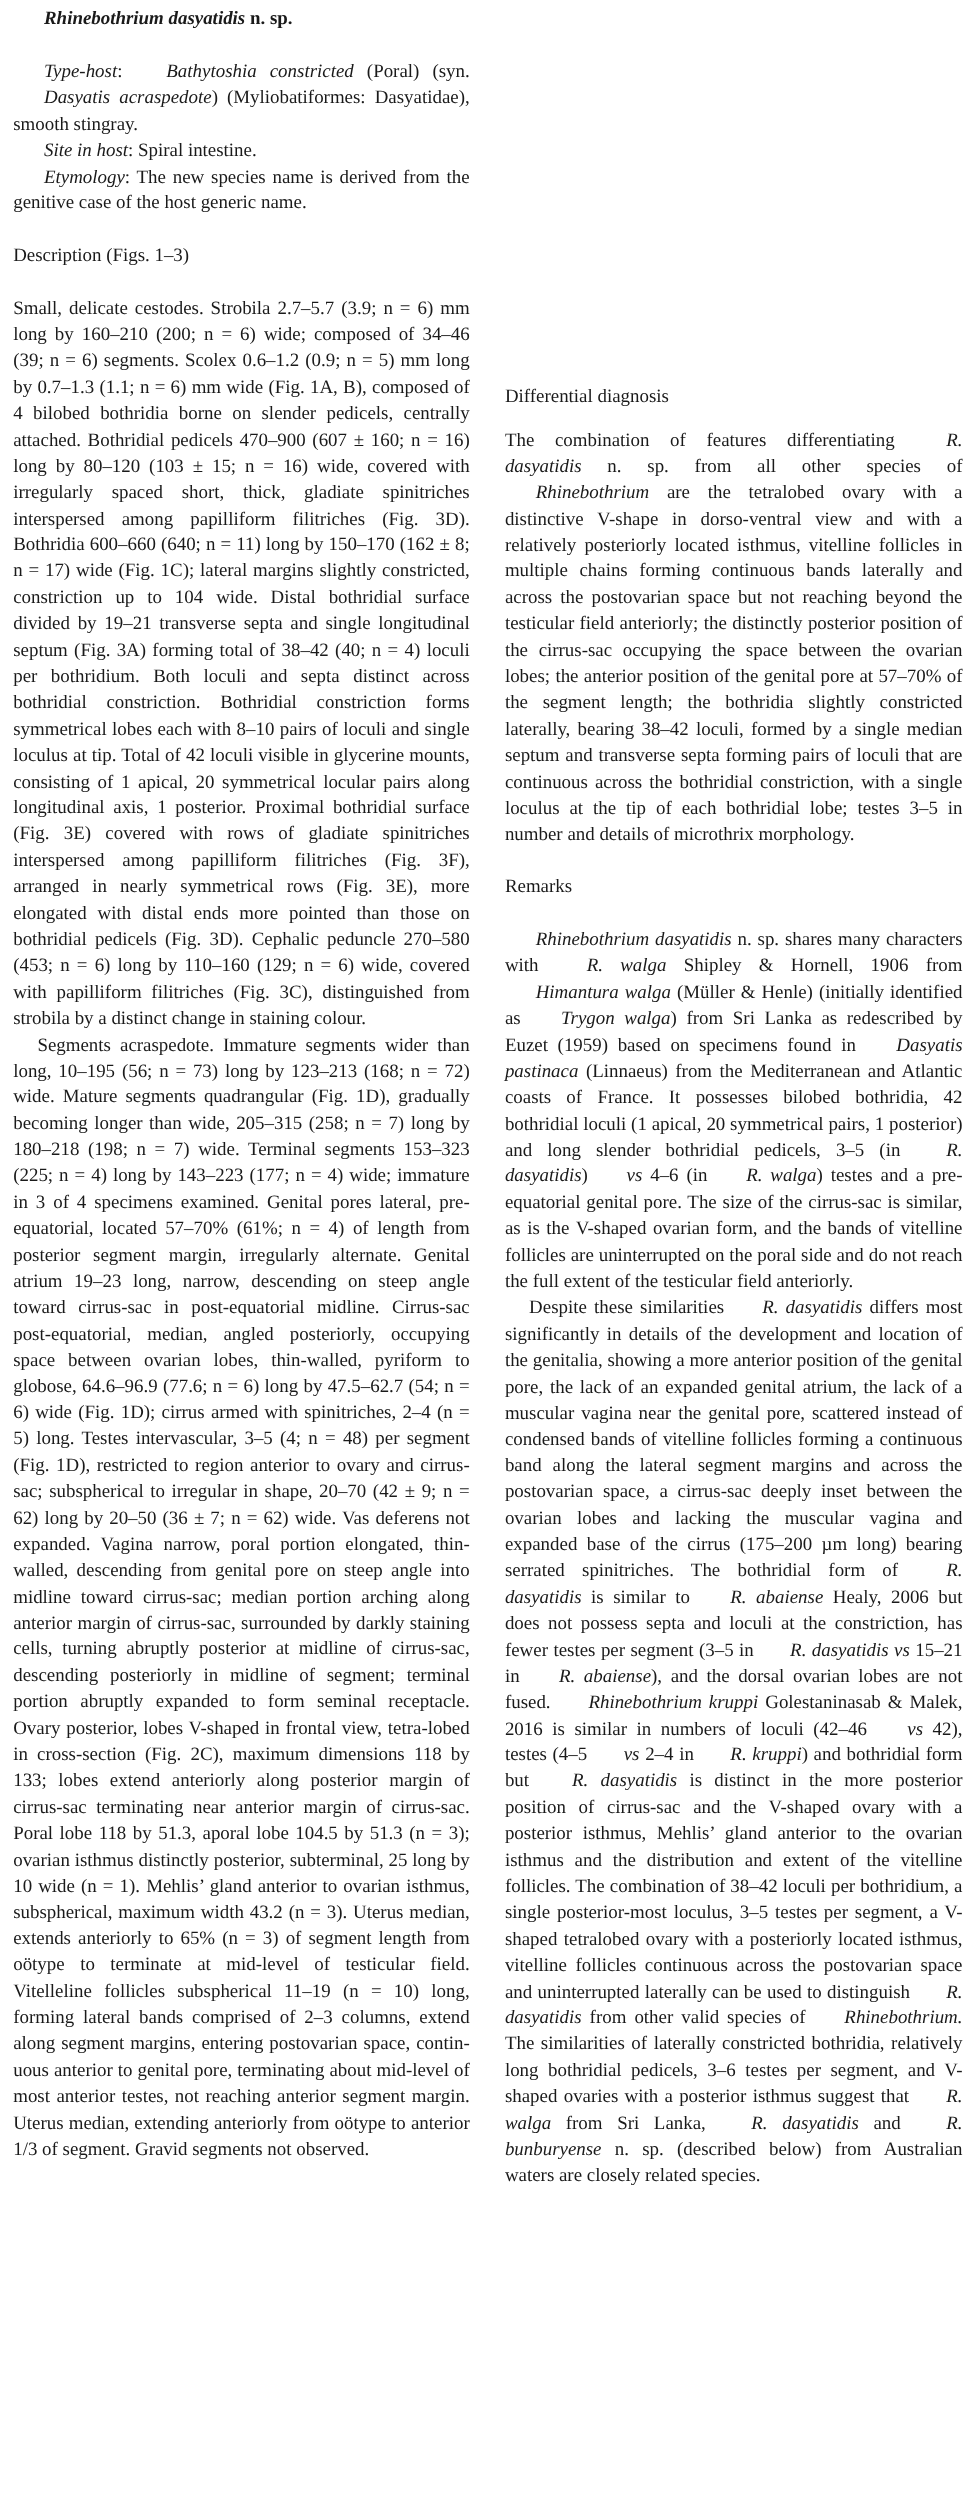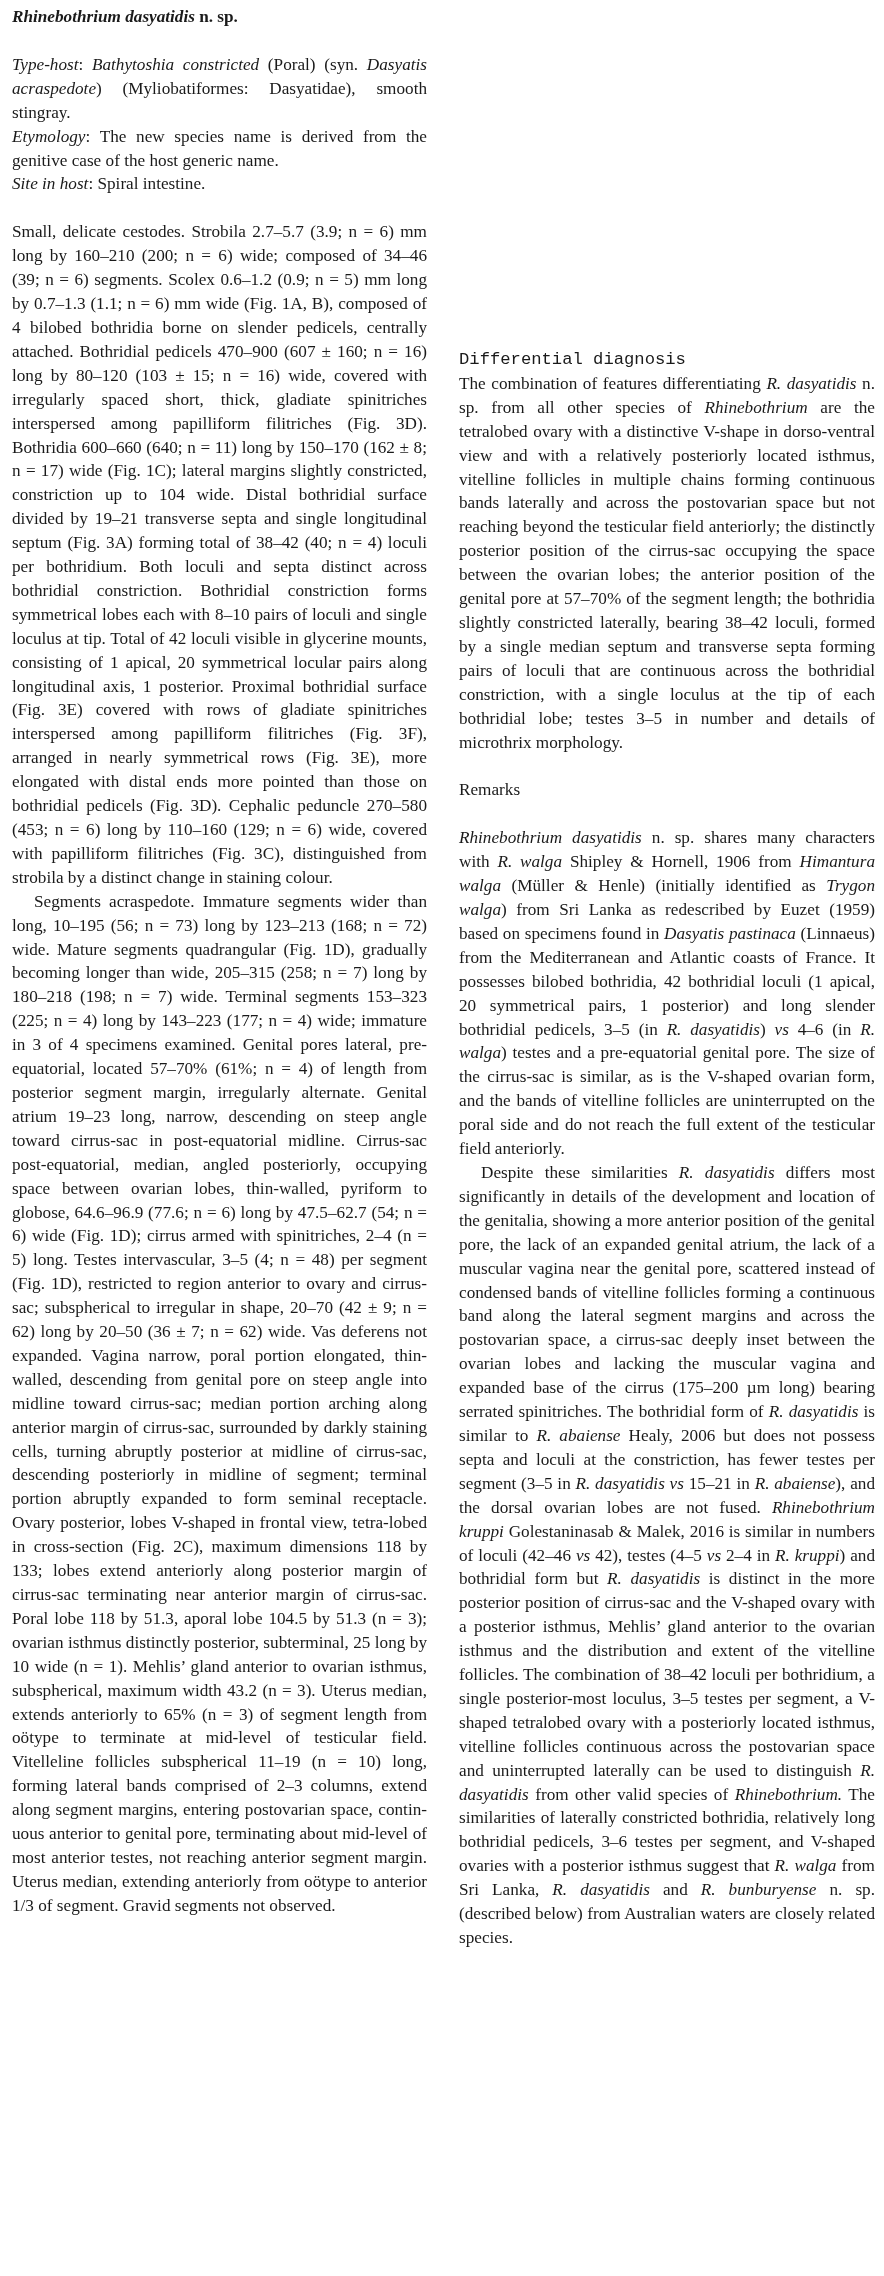--- a/index.html
+++ b/index.html
@@ -9,38 +9,39 @@
     color: #1a1a1a; font-size: 17.2px; line-height: 23.9px;
   }
   .col { position: absolute; width: 415px; text-align: justify; hyphens: manual; }
   .col-left { left: 12px; top: 5px; }
   .col-right { left: 459px; top: 348px; width: 416px; }
   .title { font-weight: bold; margin: 0 0 24px 0; }
   .title i { font-weight: bold; }
   .meta p { margin: 0; }
   .meta { margin-bottom: 24px; }
   .section-head { margin: 0 0 24px 0; font-weight: normal; font-size: 17.2px; }
-  .section-head.tight { margin-bottom: 0; font-family: Liberation Mono, monospace; }
+  .section-head.tight { margin-bottom: 16px; }
   .para { margin: 0; }
   .para.indent { text-indent: 22px; }
   .gap { height: 24px; }
-  i { font-style: italic; }
+  i { font-style: italic; margin-left: 28px; }
 </style>
 </head>
 <body>
 
 <div class="col col-left">
   <p class="title"><i>Rhinebothrium dasyatidis</i><span> n. sp.</span></p>
 
   <div class="meta">
     <p><i>Type-host</i><span>: </span><i>Bathytoshia constricted</i><span> (Poral) (syn. </span><i>Dasyatis acraspedote</i><span>) (Myliobatiformes: Dasyatidae), smooth stingray.</span></p>
+    <p><i>Site in host</i><span>: Spiral intestine.</span></p>
     <p><i>Etymology</i><span>: The new species name is derived from the genitive case of the host generic name.</span></p>
-    <p><i>Site in host</i><span>: Spiral intestine.</span></p>
   </div>
 
+  <h3 class="section-head">Description (Figs. 1–3)</h3>
   <p class="para">Small, delicate cestodes. Strobila 2.7–5.7 (3.9; n = 6) mm long by 160–210 (200; n = 6) wide; composed of 34–46 (39; n = 6) segments. Scolex 0.6–1.2 (0.9; n = 5) mm long by 0.7–1.3 (1.1; n = 6) mm wide (Fig. 1A, B), composed of 4 bilobed bothridia borne on slender pedicels, centrally attached. Bothridial pedicels 470–900 (607 ± 160; n = 16) long by 80–120 (103 ± 15; n = 16) wide, covered with irregularly spaced short, thick, gladiate spinitriches interspersed among papilliform filitriches (Fig. 3D). Bothridia 600–660 (640; n = 11) long by 150–170 (162 ± 8; n = 17) wide (Fig. 1C); lateral margins slightly constricted, con­striction up to 104 wide. Distal bothridial surface divided by 19–21 transverse septa and single longitu­dinal septum (Fig. 3A) forming total of 38–42 (40; n = 4) loculi per bothridium. Both loculi and septa distinct across bothridial constriction. Bothridial constriction forms symmetrical lobes each with 8–10 pairs of loculi and single loculus at tip. Total of 42 loculi visible in glycerine mounts, consisting of 1 apical, 20 symmetrical locular pairs along longitudinal axis, 1 posterior. Proximal bothridial surface (Fig. 3E) cov­ered with rows of gladiate spinitriches interspersed among papilliform filitriches (Fig. 3F), arranged in nearly symmetrical rows (Fig. 3E), more elongated with distal ends more pointed than those on bothridial pedicels (Fig. 3D). Cephalic peduncle 270–580 (453; n = 6) long by 110–160 (129; n = 6) wide, covered with papilliform filitriches (Fig. 3C), distinguished from strobila by a distinct change in staining colour.</p>
   <p class="para indent">Segments acraspedote. Immature segments wider than long, 10–195 (56; n = 73) long by 123–213 (168; n = 72) wide. Mature segments quadrangular (Fig. 1D), gradually becoming longer than wide, 205–315 (258; n = 7) long by 180–218 (198; n = 7) wide. Terminal segments 153–323 (225; n = 4) long by 143–223 (177; n = 4) wide; immature in 3 of 4 specimens examined. Genital pores lateral, pre-equa­torial, located 57–70% (61%; n = 4) of length from posterior segment margin, irregularly alternate. Gen­ital atrium 19–23 long, narrow, descending on steep angle toward cirrus-sac in post-equatorial midline. Cirrus-sac post-equatorial, median, angled posteri­orly, occupying space between ovarian lobes, thin-walled, pyriform to globose, 64.6–96.9 (77.6; n = 6) long by 47.5–62.7 (54; n = 6) wide (Fig. 1D); cirrus armed with spinitriches, 2–4 (n = 5) long. Testes intervascular, 3–5 (4; n = 48) per segment (Fig. 1D), restricted to region anterior to ovary and cirrus-sac; subspherical to irregular in shape, 20–70 (42 ± 9; n = 62) long by 20–50 (36 ± 7; n = 62) wide. Vas deferens not expanded. Vagina narrow, poral portion elongated, thin-walled, descending from genital pore on steep angle into midline toward cirrus-sac; median portion arching along anterior margin of cirrus-sac, sur­rounded by darkly staining cells, turning abruptly posterior at midline of cirrus-sac, descending posteri­orly in midline of segment; terminal portion abruptly expanded to form seminal receptacle. Ovary posterior, lobes V-shaped in frontal view, tetra-lobed in cross-section (Fig. 2C), maximum dimensions 118 by 133; lobes extend anteriorly along posterior margin of cirrus-sac terminating near anterior margin of cirrus-sac. Poral lobe 118 by 51.3, aporal lobe 104.5 by 51.3 (n = 3); ovarian isthmus distinctly posterior, subter­minal, 25 long by 10 wide (n = 1). Mehlis’ gland anterior to ovarian isthmus, subspherical, maximum width 43.2 (n = 3). Uterus median, extends anteriorly to 65% (n = 3) of segment length from oötype to terminate at mid-level of testicular field. Vitelleline follicles subspherical 11–19 (n = 10) long, forming lateral bands comprised of 2–3 columns, extend along segment margins, entering postovarian space, contin­uous anterior to genital pore, terminating about mid-level of most anterior testes, not reaching anterior segment margin. Uterus median, extending anteriorly from oötype to anterior 1/3 of segment. Gravid segments not observed.</p>
 </div>
 
 <div class="col col-right">
   <h3 class="section-head tight">Differential diagnosis</h3>
   <p class="para"><span>The combination of features differentiating </span><i>R. dasyatidis</i><span> n. sp. from all other species of </span><i>Rhinebothrium</i><span> are the tetralobed ovary with a distinctive V-shape in dorso-ventral view and with a relatively posteriorly located isthmus, vitelline follicles in multiple chains forming continuous bands laterally and across the postovarian space but not reaching beyond the testicular field anteriorly; the distinctly posterior position of the cirrus-sac occupying the space between the ovarian lobes; the anterior position of the genital pore at 57–70% of the segment length; the bothridia slightly constricted laterally, bearing 38–42 loculi, formed by a single median septum and transverse septa forming pairs of loculi that are continuous across the bothridial constriction, with a single loculus at the tip of each bothridial lobe; testes 3–5 in number and details of microthrix morphology.</span></p>
 
   <div class="gap"></div>
   <h3 class="section-head">Remarks</h3>

